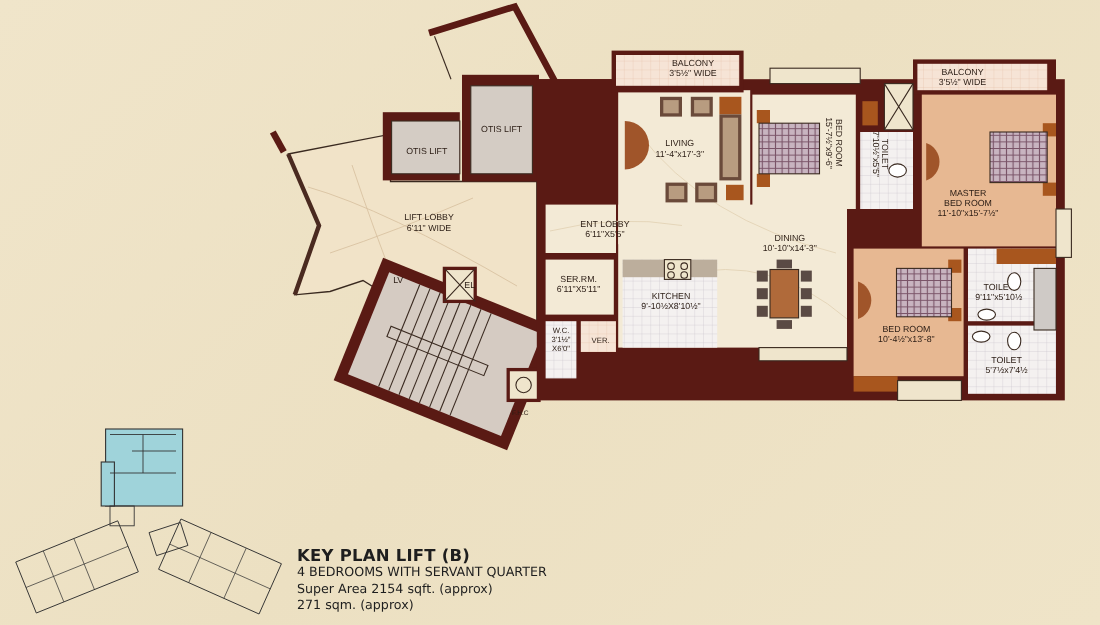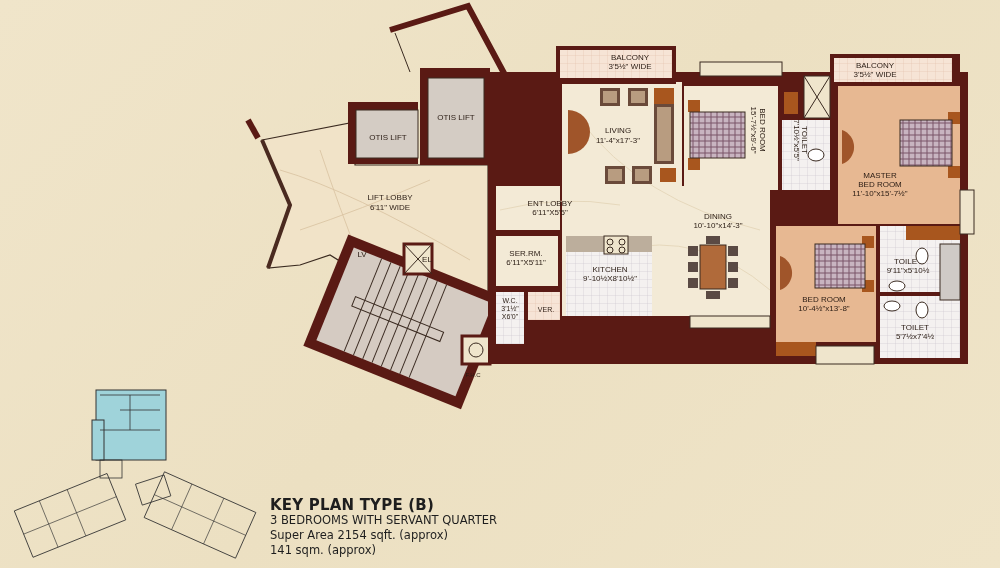--- a/index.html
+++ b/index.html
@@ -250,17 +250,17 @@
       <path d="M45,490 V540 M75,490 V540 M18,515 H118" stroke="#333" stroke-width="0.6"></path>
     </g>
     <g transform="rotate(24 200 515)">
       <rect x="150" y="490" width="100" height="50" fill="none" stroke="#333" stroke-width="0.8"></rect>
       <path d="M180,490 V540 M215,490 V540 M150,515 H250" stroke="#333" stroke-width="0.6"></path>
     </g>
   </g>
 </svg>
 
 <div class="caption">
-  <div class="title">KEY PLAN TYPE (B)</div>
-  <div class="line">3 BEDROOMS WITH SERVANT QUARTER</div>
+  <div class="title">KEY PLAN LIFT (B)</div>
+  <div class="line">4 BEDROOMS WITH SERVANT QUARTER</div>
   <div class="line">Super Area 2154 sqft. (approx)</div>
-  <div class="line">141 sqm. (approx)</div>
+  <div class="line">271 sqm. (approx)</div>
 </div>
 
 </body></html>

